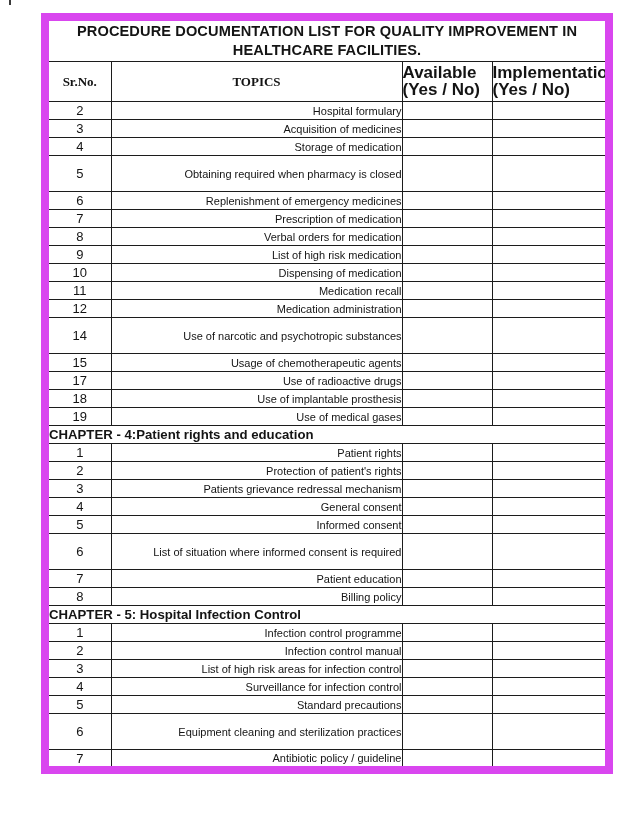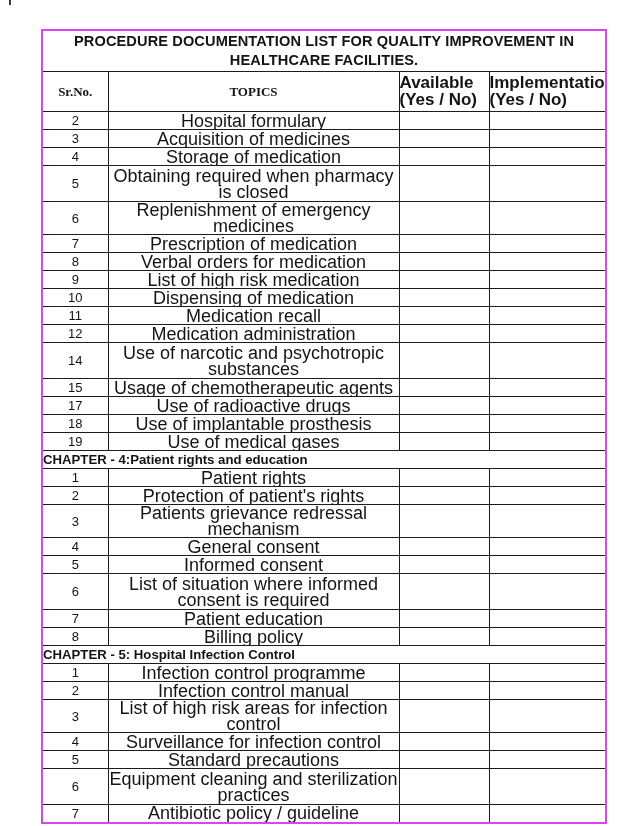--- a/index.html
+++ b/index.html
@@ -24,25 +24,25 @@
     position: absolute;
     left: 9px;
     top: 0;
     width: 2px;
     height: 5px;
     background: #3a3a3a;
   }
   table.doc-table {
     position: absolute;
     left: 41px;
-    top: 29px;
+    top: 13px;
     width: 564px;
     border-collapse: collapse;
     table-layout: fixed;
-    border: 2px solid #d946ef;
+    border: 8px solid #d946ef;
   }
   table.doc-table td {
     border: 1.5px solid #1c1c1c;
     padding: 0;
     overflow: hidden;
     vertical-align: middle;
   }
   col.c-sr   { width: 66px; }
   col.c-top  { width: 291px; }
   col.c-av   { width: 90px; }
@@ -74,22 +74,22 @@
   tr.item-row { height: 18px; }
   tr.item-row.tall { height: 36px; }
   tr.chapter-row { height: 18px; }
 
   .sr-cell {
     text-align: center;
     font-size: 13px;
     line-height: 15px;
   }
   .topic-cell {
-    text-align: center;
-    font-size: 18px;
+    text-align: right;
+    font-size: 11px;
     line-height: 16px;
     padding-left: 4px;
     padding-right: 2px;
   }
   .blank-cell { font-size: 13px; }
   .chapter-cell {
     font-weight: bold;
     font-size: 13.2px;
     text-align: left;
     padding-left: 2px;

